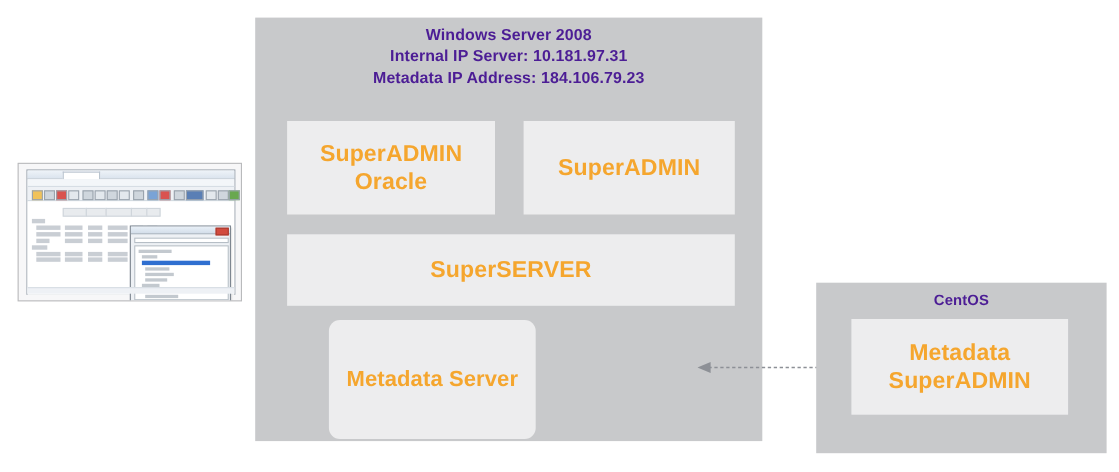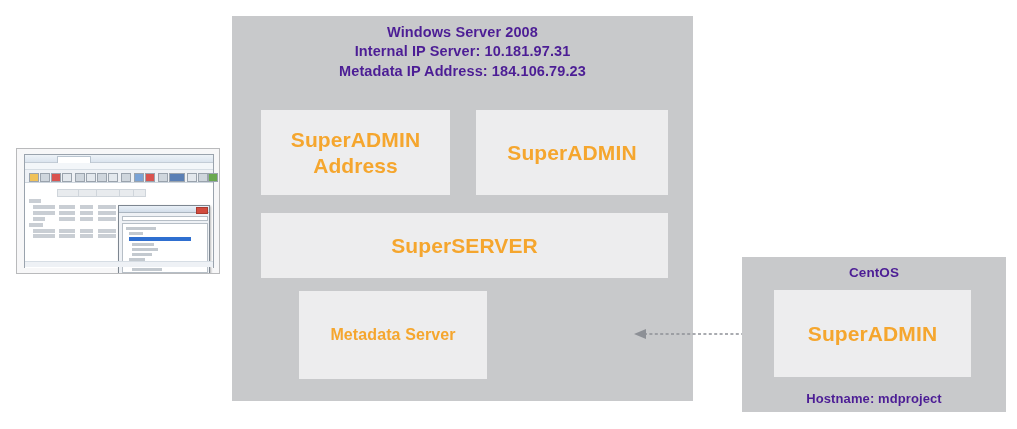--- a/index.html
+++ b/index.html
@@ -28,21 +28,21 @@
 
   
   #win-server{left:232px;top:16px;width:461px;height:385px;}
   #win-server-head{
     left:232px;top:23px;width:461px;font-size:14.5px;
   }
 
   #box-sa-server{left:261px;top:110px;width:189px;height:85px;font-size:21px;}
   #box-sa-console{left:476px;top:110px;width:192px;height:85px;font-size:21px;}
   #box-superserver{left:261px;top:213px;width:407px;height:65px;font-size:21px;}
-  #box-metadata-server{left:299px;top:291px;width:188px;height:88px;font-size:16px;}
+  #box-metadata-server{left:299px;top:291px;width:188px;height:108px;font-size:20px;border-radius:10px;}
   #box-oracle-odbc{left:516px;top:291px;width:117px;height:85px;font-size:21px;
      font-family:"DejaVu Sans",sans-serif;font-weight:bold;}
 
   
   #centos-host{left:742px;top:257px;width:264px;height:155px;}
   #centos-label{left:742px;top:264px;width:264px;font-size:13.5px;text-align:center;}
   #box-metadata-repo{left:774px;top:290px;width:197px;height:87px;font-size:21px;}
   #centos-hostname{left:742px;top:390px;width:264px;font-size:13px;}
 
   
@@ -193,21 +193,21 @@
 
   <div class="host-label" id="win-server-head">
     <div>Windows Server 2008</div>
     <div>Internal IP Server: 10.181.97.31</div>
     <div>Metadata IP Address: 184.106.79.23</div>
   </div>
 
   <div class="inner-box" id="box-sa-server">
     <div class="orange">
       <div>SuperADMIN</div>
-      <div>Address</div>
+      <div>Oracle</div>
     </div>
   </div>
 
   <div class="inner-box" id="box-sa-console">
     <div class="orange">
       <div>SuperADMIN</div>
     </div>
   </div>
 
   <div class="inner-box" id="box-superserver">
@@ -224,19 +224,19 @@
     <polygon points="0,7 12,2 12,12" fill="#8d9096"></polygon>
     <polygon points="142,7 130,2 130,12" fill="#8d9096"></polygon>
   </svg>
 
   <div class="host-box" id="centos-host"></div>
 
   <div class="host-label" id="centos-label">CentOS</div>
 
   <div class="inner-box" id="box-metadata-repo">
     <div class="orange">
+      <div>Metadata</div>
       <div>SuperADMIN</div>
     </div>
   </div>
 
-  <div class="host-label" id="centos-hostname">Hostname: mdproject</div>
 
 </div>
 
 </body></html>

